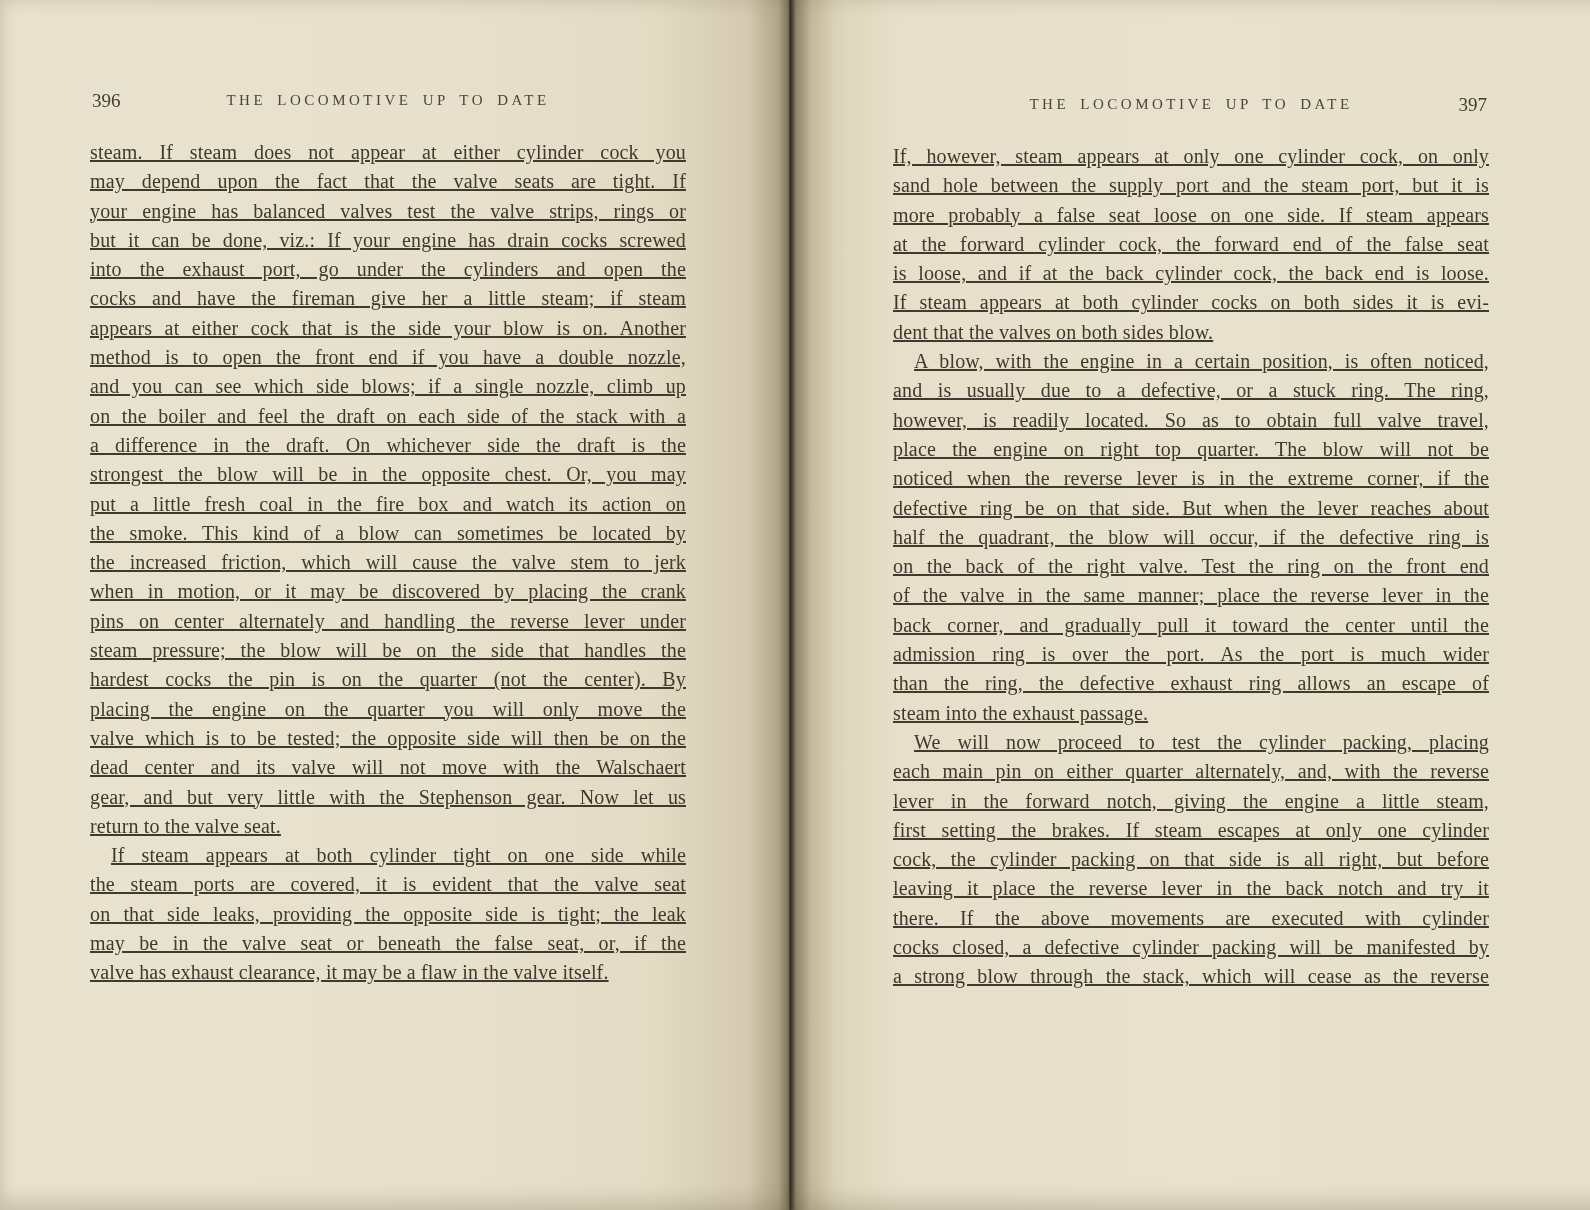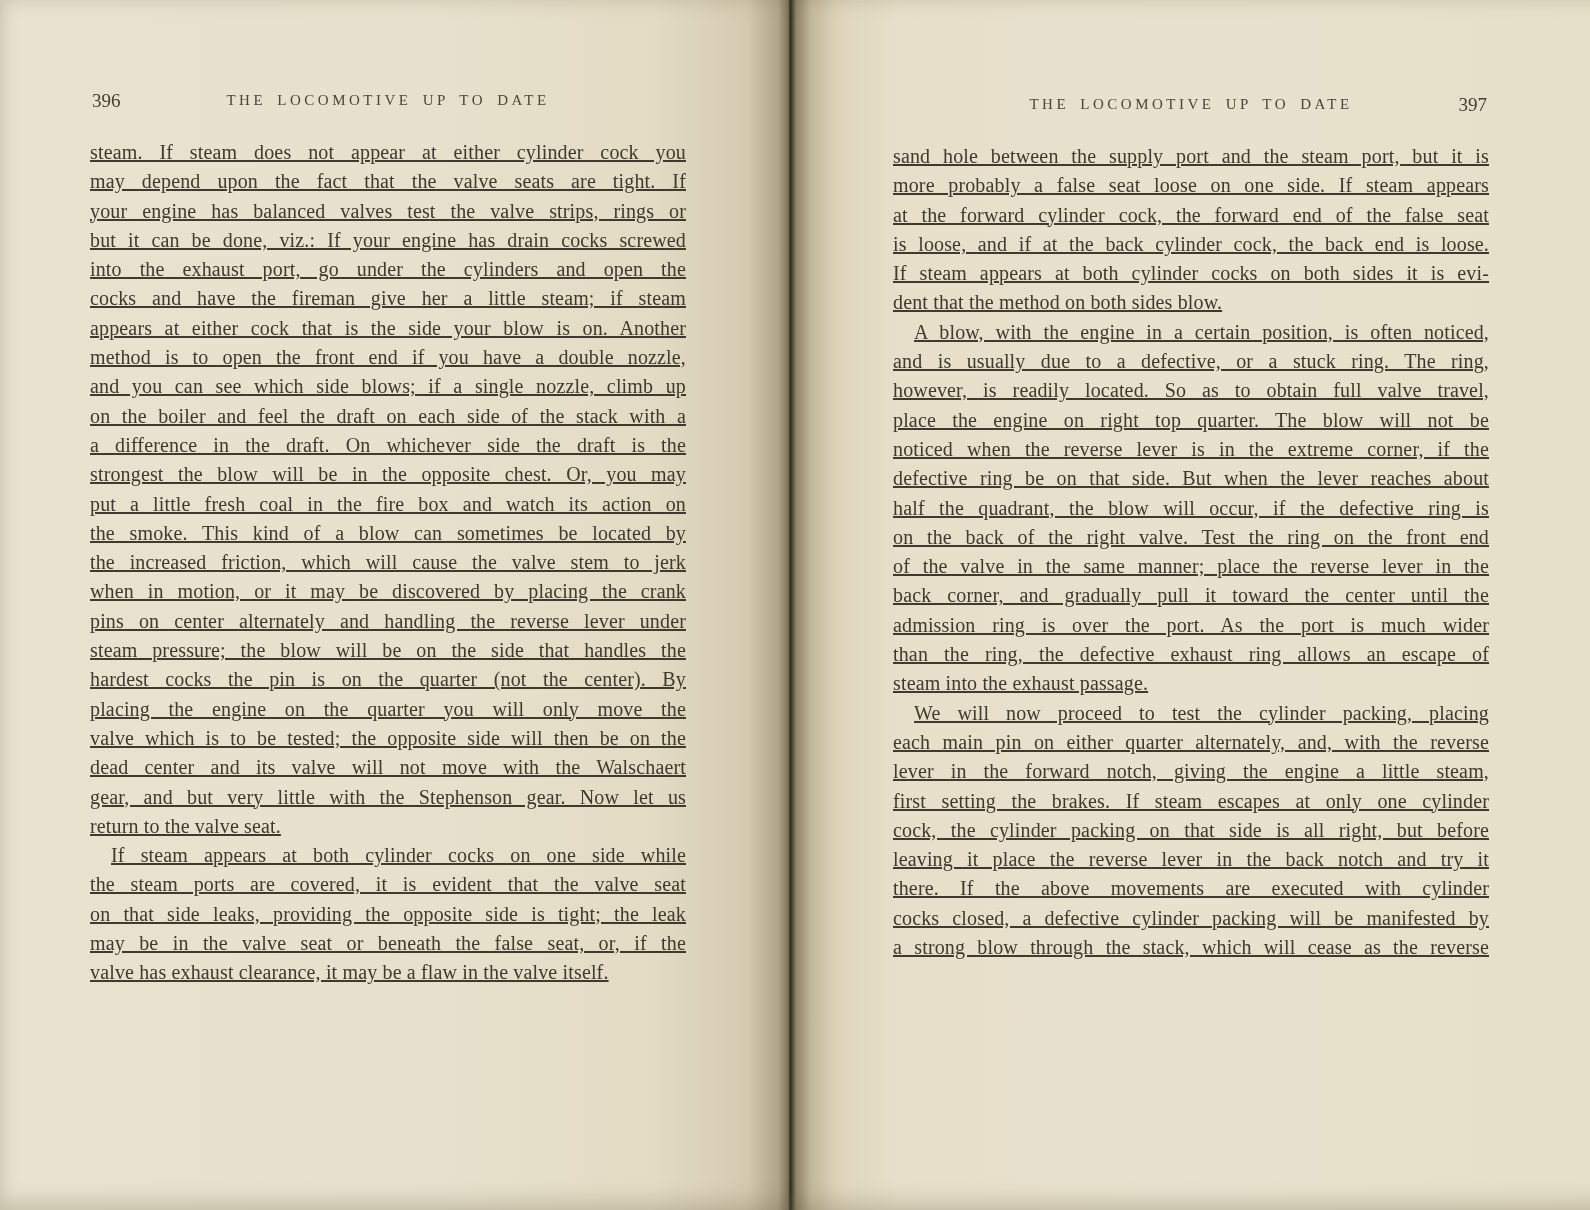--- a/index.html
+++ b/index.html
@@ -135,42 +135,43 @@
           <div class="line">pins on center alternately and handling the reverse lever under</div>
           <div class="line">steam pressure; the blow will be on the side that handles the</div>
           <div class="line">hardest cocks the pin is on the quarter (not the center).  By</div>
           <div class="line">placing the engine on the quarter you will only move the</div>
           <div class="line">valve which is to be tested; the opposite side will then be on the</div>
           <div class="line">dead center and its valve will not move with the Walschaert</div>
           <div class="line">gear, and but very little with the Stephenson gear.  Now let us</div>
           <div class="line last">return to the valve seat.</div>
         </div>
       <div class="para indent">
-          <div class="line">If steam appears at both cylinder cocks on one side while</div>
+          <div class="line">If steam appears at both cylinder tight on one side while</div>
           <div class="line">the steam ports are covered, it is evident that the valve seat</div>
           <div class="line">on that side leaks, providing the opposite side is tight; the leak</div>
           <div class="line">may be in the valve seat or beneath the false seat, or, if the</div>
           <div class="line last">valve has exhaust clearance, it may be a flaw in the valve itself.</div>
         </div>
     </div>
   </section>
 
   <section class="page right">
     <header class="pagehead">
       <span class="runhead">THE LOCOMOTIVE UP TO DATE</span>
       <span class="pagenum pn-right">397</span>
     </header>
     <div class="bodytext">
       <div class="para">
+          <div class="line">If, however, steam appears at only one cylinder cock, on only</div>
           <div class="line">sand hole between the supply port and the steam port, but it is</div>
           <div class="line">more probably a false seat loose on one side.  If steam appears</div>
           <div class="line">at the forward cylinder cock, the forward end of the false seat</div>
           <div class="line">is loose, and if at the back cylinder cock, the back end is loose.</div>
           <div class="line">If steam appears at both cylinder cocks on both sides it is evi-</div>
-          <div class="line last">dent that the method on both sides blow.</div>
+          <div class="line last">dent that the valves on both sides blow.</div>
         </div>
       <div class="para indent">
           <div class="line">A blow, with the engine in a certain position, is often noticed,</div>
           <div class="line">and is usually due to a defective, or a stuck ring.  The ring,</div>
           <div class="line">however, is readily located.  So as to obtain full valve travel,</div>
           <div class="line">place the engine on right top quarter.  The blow will not be</div>
           <div class="line">noticed when the reverse lever is in the extreme corner, if the</div>
           <div class="line">defective ring be on that side.  But when the lever reaches about</div>
           <div class="line">half the quadrant, the blow will occur, if the defective ring is</div>
           <div class="line">on the back of the right valve.  Test the ring on the front end</div>

